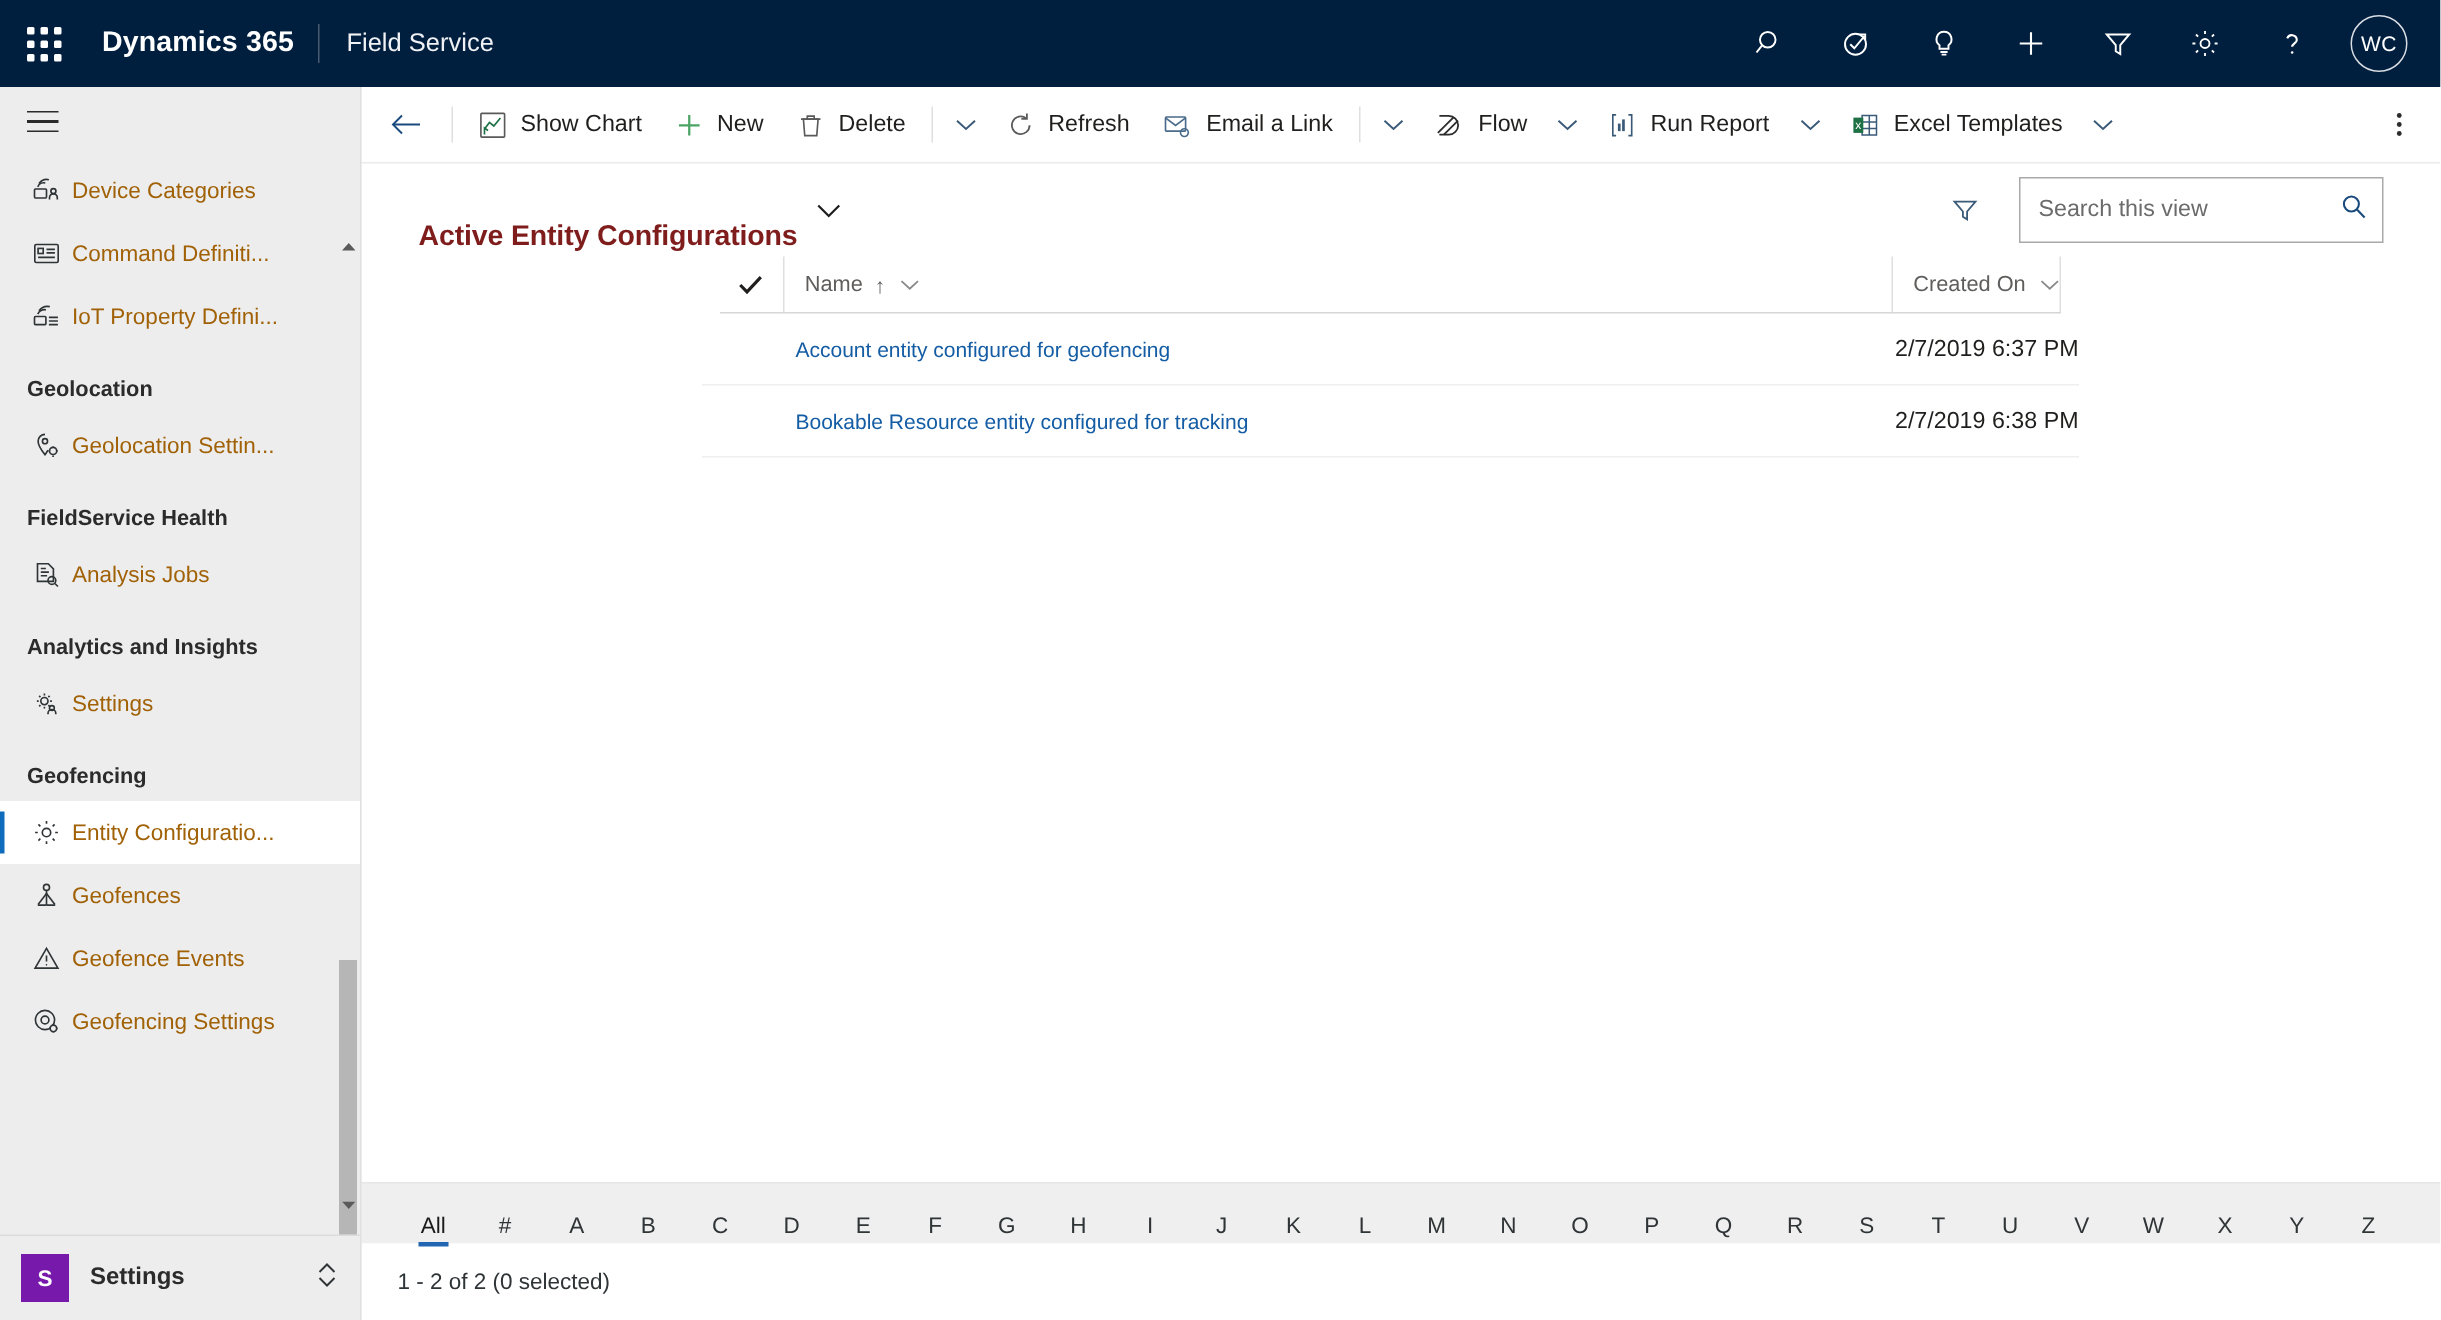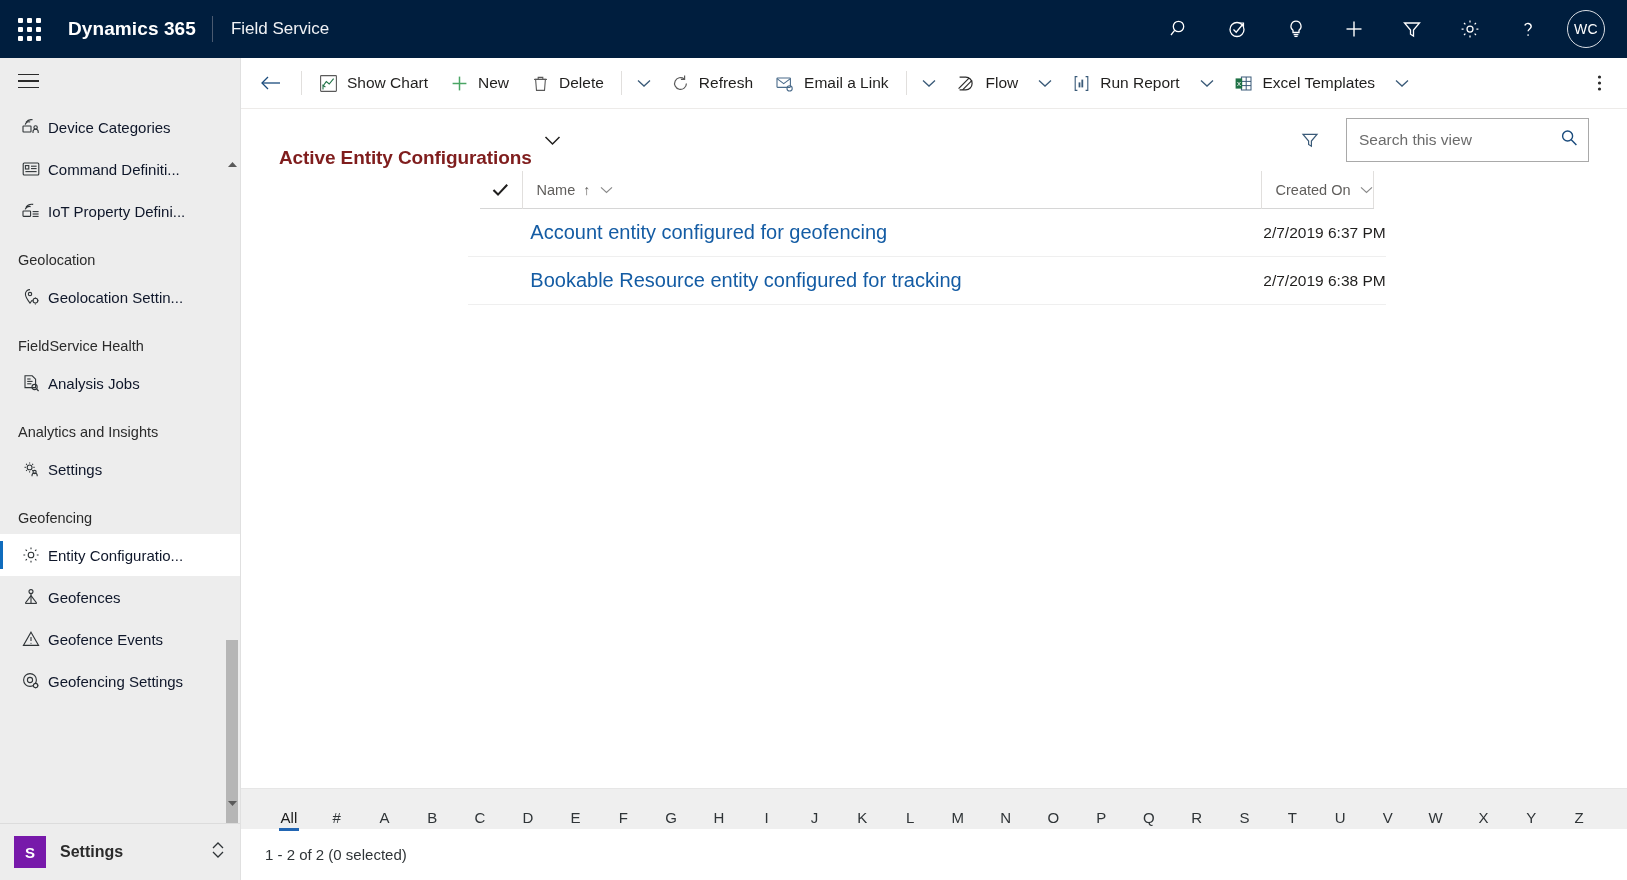--- a/index.html
+++ b/index.html
@@ -77,25 +77,25 @@
     padding-left: 14px; cursor: pointer; position: relative;
   }
   .nav-item.selected { background: #ffffff; }
   .nav-item.selected .sel-bar {
     position:absolute; left:0; top:7px; bottom:7px; width:3px; background:#0f6cbd;
   }
   .nav-icon {
     width: 34px; flex:0 0 34px; display:flex; align-items:center; justify-content:center;
   }
   .nav-label {
-    font-size: 15px; color: #0f172a; white-space: nowrap;
+    font-size: 15px; color: #a16207; white-space: nowrap;
     overflow: hidden; text-overflow: ellipsis;
   }
   .nav-group {
-    font-size: 14.5px; font-weight: normal; color: #2b2b2b;
+    font-size: 14.5px; font-weight: bold; color: #2b2b2b;
     padding: 20px 0 8px 18px;
   }
 
   .vscroll-track {
     position: absolute; right: 2px; top: 46px; bottom: 0; width: 12px;
   }
   .vscroll-arrow {
     width: 12px; height: 14px; display:flex; align-items:center; justify-content:center;
     cursor: pointer;
   }
@@ -189,21 +189,21 @@
   .col-created { flex: 1; }
   .gh-end { width: 1px; align-self: stretch; background:#e1dfdd; }
 
   .grid-row {
     height: 48px; flex: 0 0 48px; display:flex; align-items:center;
     border-bottom: 1px solid #efefef; cursor: pointer;
   }
   .gr-check { width: 42px; flex: 0 0 42px; }
   .gr-name {
     width: 739px; flex: 0 0 739px; padding-left: 20px;
-    font-size: 20px; color: #145ca4; cursor:pointer;
+    font-size: 14px; color: #145ca4; cursor:pointer;
   }
   .gr-created { flex: 1; padding-left: 14px; font-size: 15.5px; color:#201f1e; }
   .grid-filler { flex: 1; }
 
   
   .alphabar {
     height: 41px; flex: 0 0 41px; background:#efefef;
     display:flex; align-items:center; padding: 0 24px 0 24px;
     border-top: 1px solid #e6e6e6;
   }

